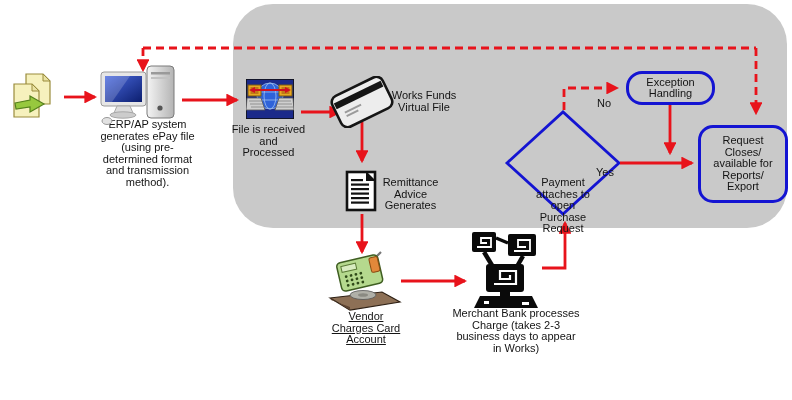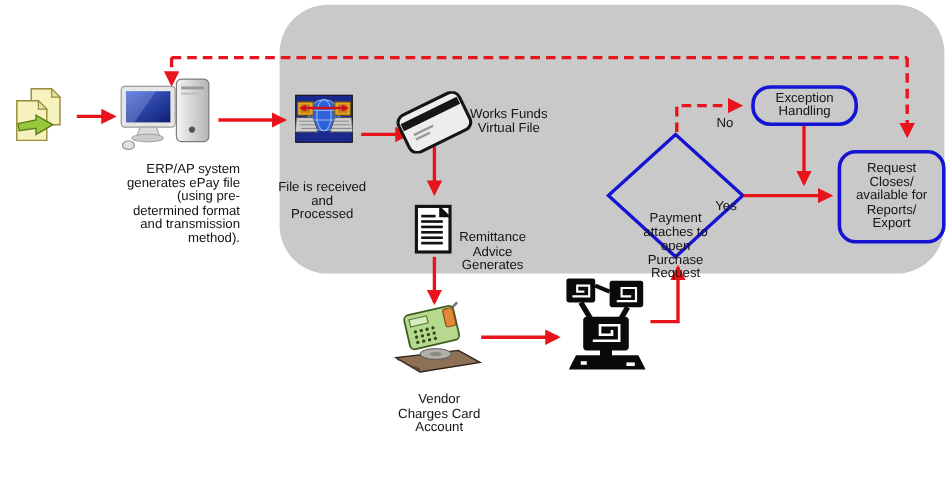--- a/index.html
+++ b/index.html
@@ -190,42 +190,46 @@
 
   <div id="request-box" class="bluebox">
     <div class="lbl" style="position:static;">Request
 Closes/
 available for
 Reports/
 Export</div>
   </div>
 
 
-  <div class="lbl" style="left:95px;top:136px;width:105px;text-align:right;">ERP/AP system
+  <div class="lbl" style="left:95px;top:119px;width:105px;">ERP/AP system
 generates ePay file
 (using pre-
 determined format
 and transmission
 method).</div>
 
-  <div class="lbl" style="left:221px;top:124px;width:95px;z-index:5;margin-top:27px;">File is received
+  <div class="lbl" style="left:221px;top:124px;width:95px;z-index:5;">File is received
 and
 Processed</div>
 
   <div class="lbl" style="left:388px;top:90px;width:72px;z-index:5;">Works Funds
 Virtual File</div>
 
-  <div class="lbl" style="left:378px;top:177px;width:65px;z-index:5;margin-top:16px;">Remittance
+  <div class="lbl" style="left:378px;top:177px;width:65px;z-index:5;">Remittance
 Advice
 Generates</div>
 
-  <div class="lbl" style="left:328px;top:328px;width:76px;">Vendor
+  <div class="lbl" style="left:328px;top:311px;width:76px;text-decoration:underline;">Vendor
 Charges Card
 Account</div>
 
+  <div class="lbl" style="left:450px;top:308px;width:132px;">Merchant Bank processes
+Charge (takes 2-3
+business days to appear
+in Works)</div>
 
   <div class="lbl" id="decision-label">Payment
 attaches to
 open
 Purchase
 Request</div>
 
   <div class="small-tag" style="left:569px;top:97px;padding-left:28px;">No</div>
 
   <div class="small-tag" style="left:596px;top:166px;">Yes</div>

